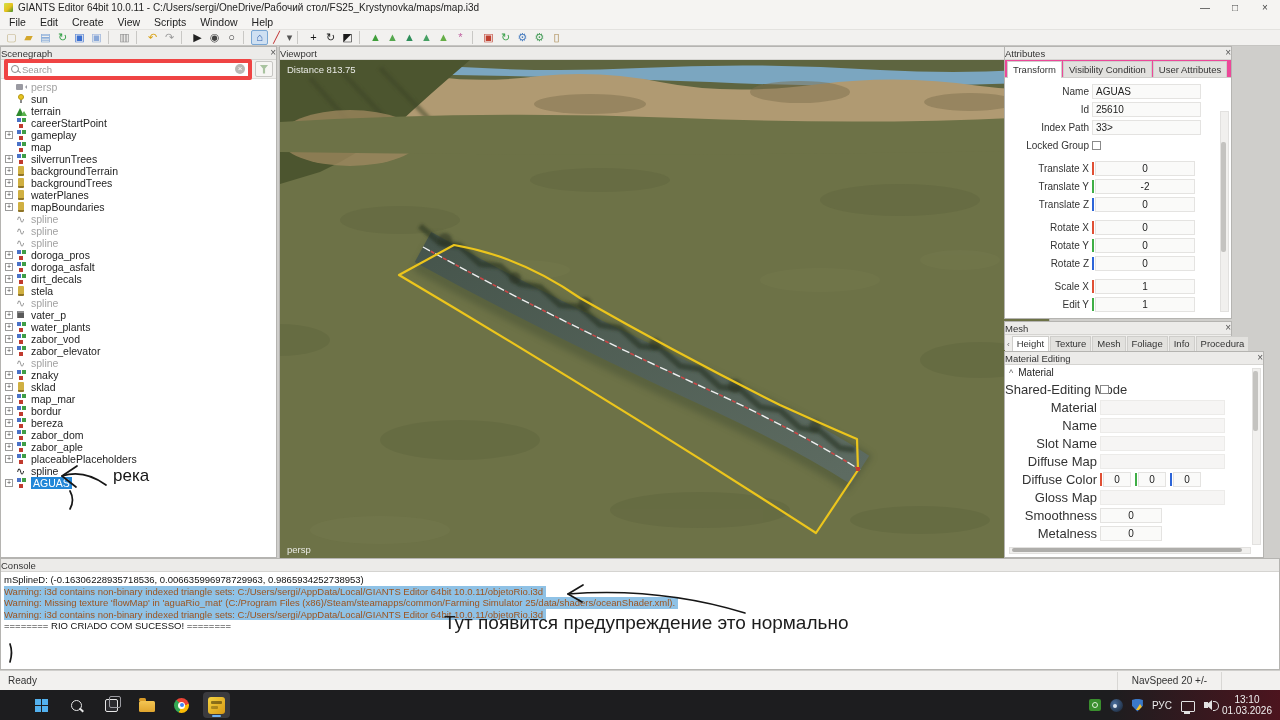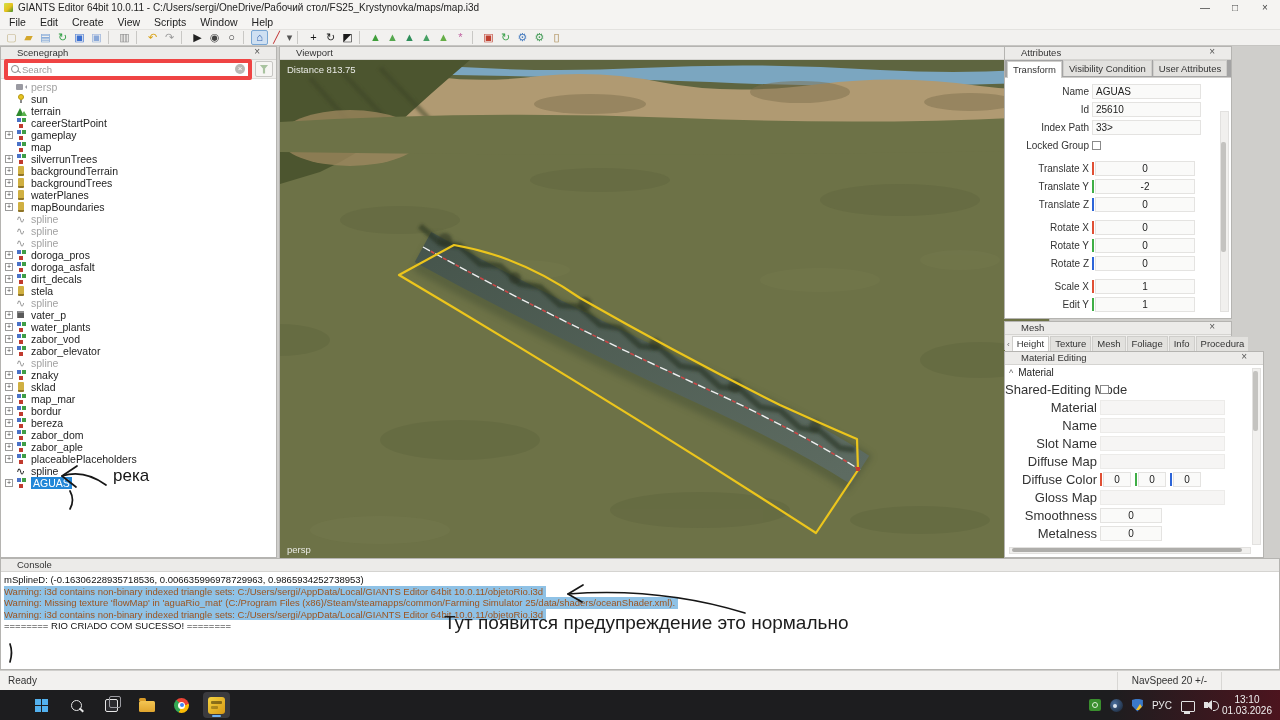--- a/index.html
+++ b/index.html
@@ -18,22 +18,22 @@
   .toolbar{position:absolute;left:0;top:29px;width:100%;height:17px;background:#f2f1ef;
            border-top:1px solid #e3e2df;border-bottom:1px solid #c6c5c2;box-sizing:border-box;
            display:flex;align-items:center;padding-left:3px}
   .tb-btn{width:17px;height:15px;display:flex;align-items:center;justify-content:center;flex:none;border-radius:2px}
   .tb-btn .g{font-size:11px;line-height:11px;color:var(--c,#444)}
   .tb-btn.sel{background:#cfe0f2;border:1px solid #7aa7d4;box-sizing:border-box}
   .tb-btn.narrow{width:9px}
   .tb-btn.sep{width:5px;height:13px;border-left:1px solid #c9c8c5;border-radius:0;margin:0 2px 0 3px}
   
   .panel{position:absolute;background:#fff;border:1px solid #b5b4b1;box-sizing:border-box}
-  .phead{height:12px;background:#ecebe9;border-bottom:1px solid #d5d4d1;display:flex;align-items:flex-start;
-         justify-content:space-between;font-size:9.5px;color:#333;padding:0 16px}
+  .phead{height:12px;background:#ecebe9;border-bottom:1px solid #d5d4d1;display:flex;align-items:center;
+         justify-content:space-between;font-size:9.5px;color:#333;padding:0 0}
   .pclose{font-size:10px;color:#555;line-height:10px}
   
   .sg{left:0;top:46px;width:277px;height:512px}
   .searchrow{height:18px;background:#f1f0ee;display:flex;align-items:center;padding:0 3px;gap:3px;
              border-bottom:1px solid #e0dfdc}
   .searchbox{flex:1;height:13px;background:#fff;border:4px solid #ef4444;border-radius:2px;
              display:flex;align-items:center;padding:0 3px;gap:3px}
   .mag{width:6px;height:6px;border:1.4px solid #8a8a8a;border-radius:50%;position:relative;flex:none}
   .mag::after{content:"";position:absolute;left:5px;top:5px;width:4px;height:1.4px;background:#8a8a8a;transform:rotate(40deg)}
   .ph{flex:1;font-size:9.5px;color:#9a9a9a}
@@ -73,21 +73,21 @@
       border-top:2px solid #8d8d8d;border-left:1px solid #777;box-sizing:border-box}
   
   .vp{left:279px;top:46px;width:771px;height:512px;background:#6d7247}
   .vp-canvas{position:relative;width:769px;height:498px;overflow:hidden}
   .vp-dist{position:absolute;left:7px;top:4px;font-size:9.5px;color:rgba(255,255,255,.88);z-index:5}
   .vp-cam{position:absolute;left:7px;bottom:3px;font-size:9.5px;color:rgba(255,255,255,.85);z-index:5}
   .vp-note{position:absolute;left:133px;top:115px;font-size:19px;color:#1c1c1c;z-index:5;white-space:nowrap}
   
   .rc{position:absolute;left:1004px;top:46px;width:228px;height:512px}
   .attr{left:0;top:0;width:228px;height:273px}
-  .tabbar{height:17px;background:#a3a3a3;display:flex;align-items:flex-start;padding-left:2px;gap:1px;
+  .tabbar{height:17px;background:#ec4899;display:flex;align-items:flex-end;padding-left:2px;gap:1px;
           border-bottom:1px solid #cfcecb}
   .atab{font-size:9.5px;color:#333;padding:2px 5px 2px;background:#e2e1de;border:1px solid #cfcecb;
         border-bottom:none;white-space:nowrap}
   .atab.active{background:#fff;position:relative;top:1px;padding-bottom:3px}
   .fields{padding-top:4px;position:relative}
   .frow{display:flex;align-items:center;height:18px}
   .flbl{width:84px;text-align:right;margin-right:3px;font-size:10px;color:#333;white-space:nowrap;flex:none}
   .fbar{display:none;width:2px;height:13px;margin-right:1px;flex:none}
   .frow.ax .fbar{display:block}
   .frow.x .fbar{background:#e05035}.frow.y .fbar{background:#3fae46}.frow.z .fbar{background:#2d65d8}

